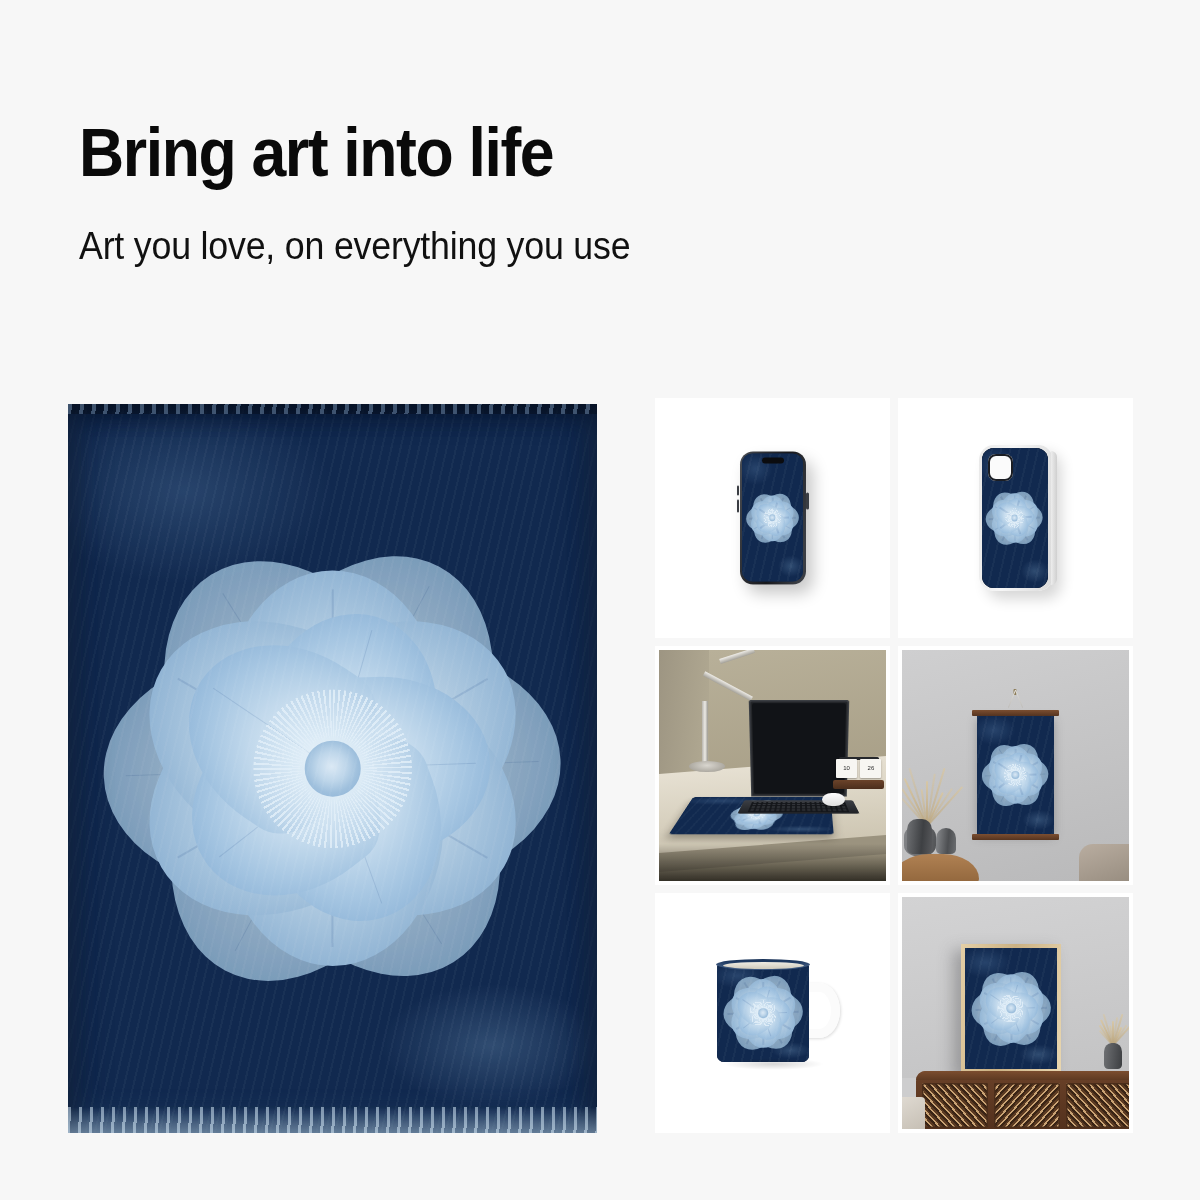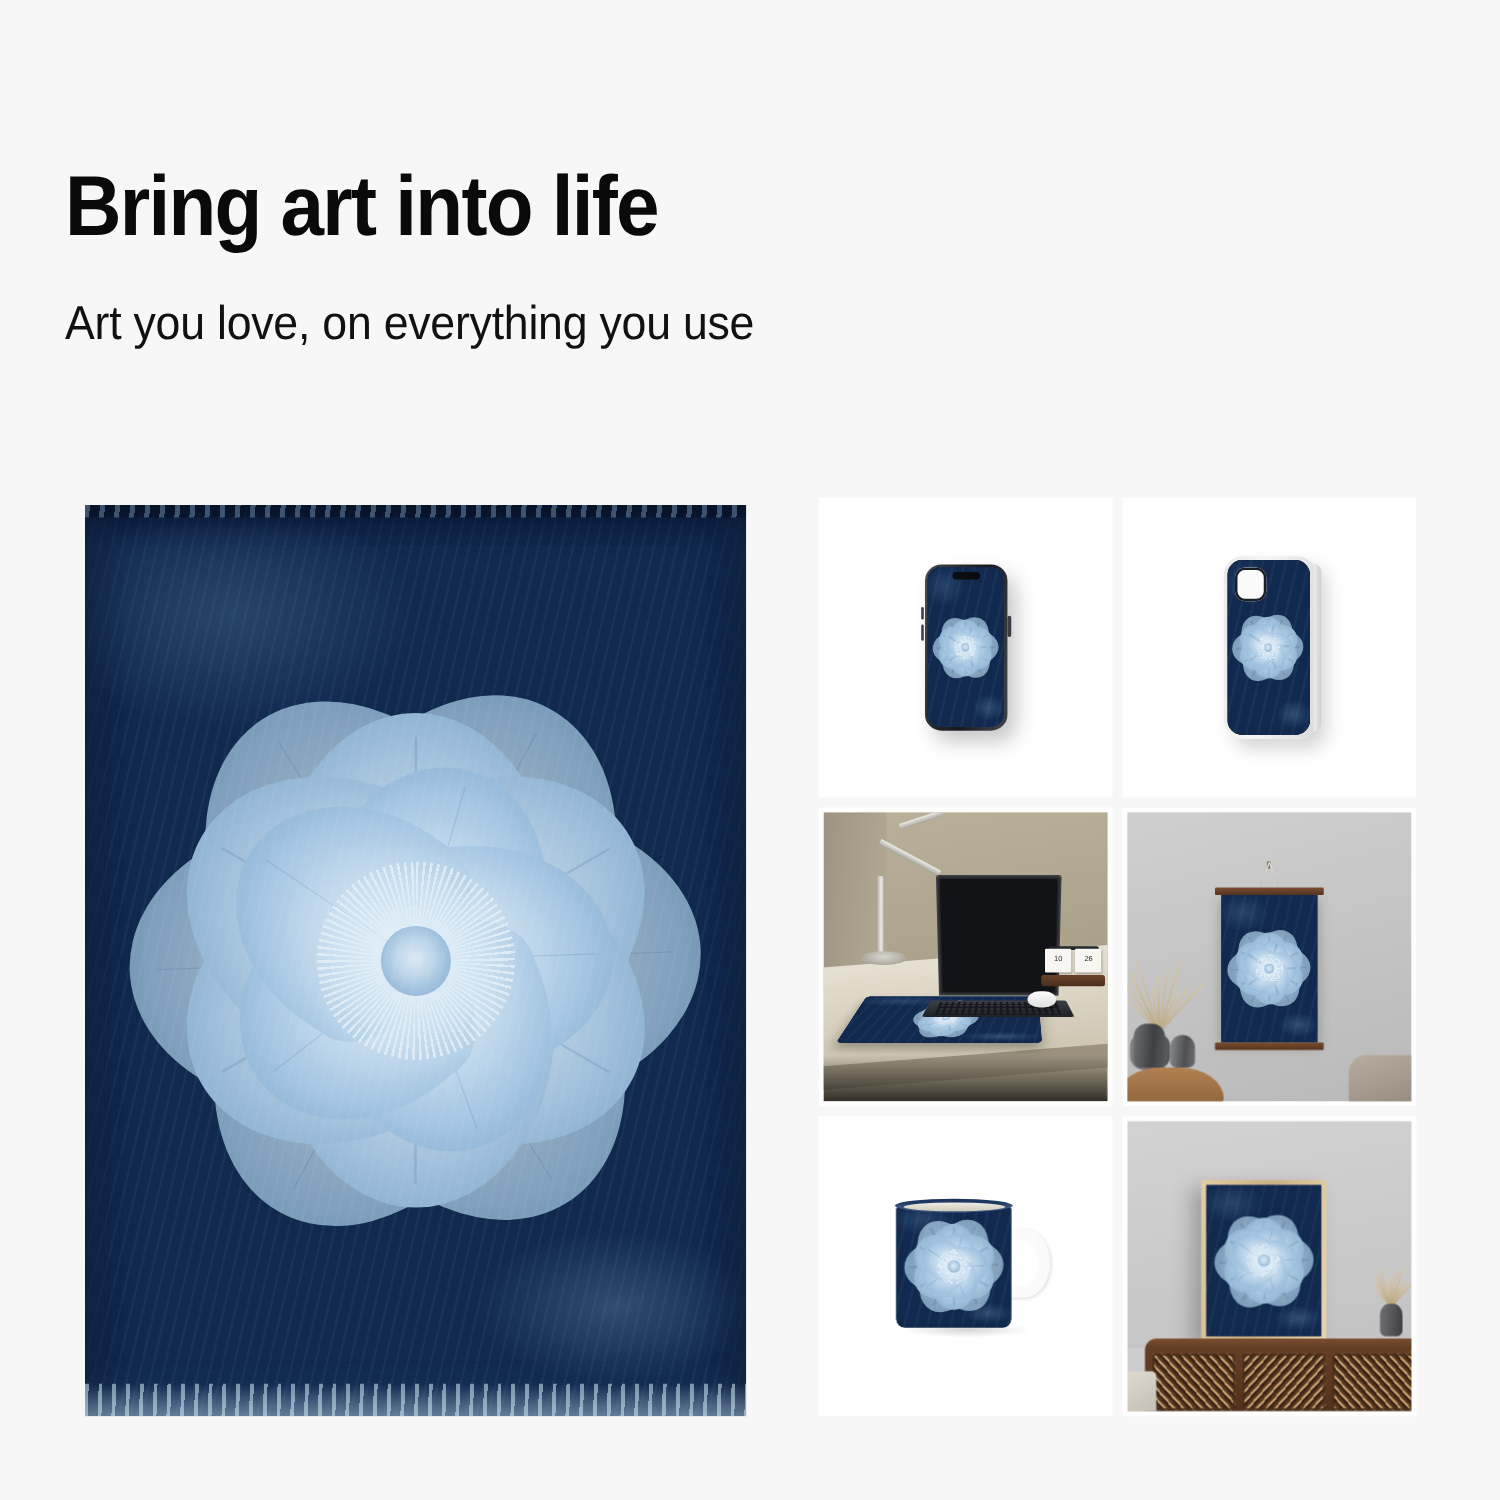--- a/index.html
+++ b/index.html
@@ -5,21 +5,21 @@
   * { margin:0; padding:0; box-sizing:border-box; }
   html,body {
     width:1200px; height:1200px;
     background:#f7f7f7;
     font-family:"Liberation Sans", sans-serif;
     overflow:hidden;
   }
   .page { position:relative; width:1200px; height:1200px; background:#f7f7f7; }
 
   
-  .header { position:absolute; left:52px; top:118px; width:900px;margin-top:13px; }
+  .header { position:absolute; left:79px; top:118px; width:900px; }
   .headline {
     font-size:68px; font-weight:700; letter-spacing:-1.5px;
     color:#0a0a0a; line-height:1.0;
     transform:scaleX(0.92); transform-origin:left center;
     white-space:nowrap;
   }
   .subhead {
     margin-top:40px;
     font-size:38px; font-weight:400; letter-spacing:-0.2px;
     color:#111; line-height:1.1;

